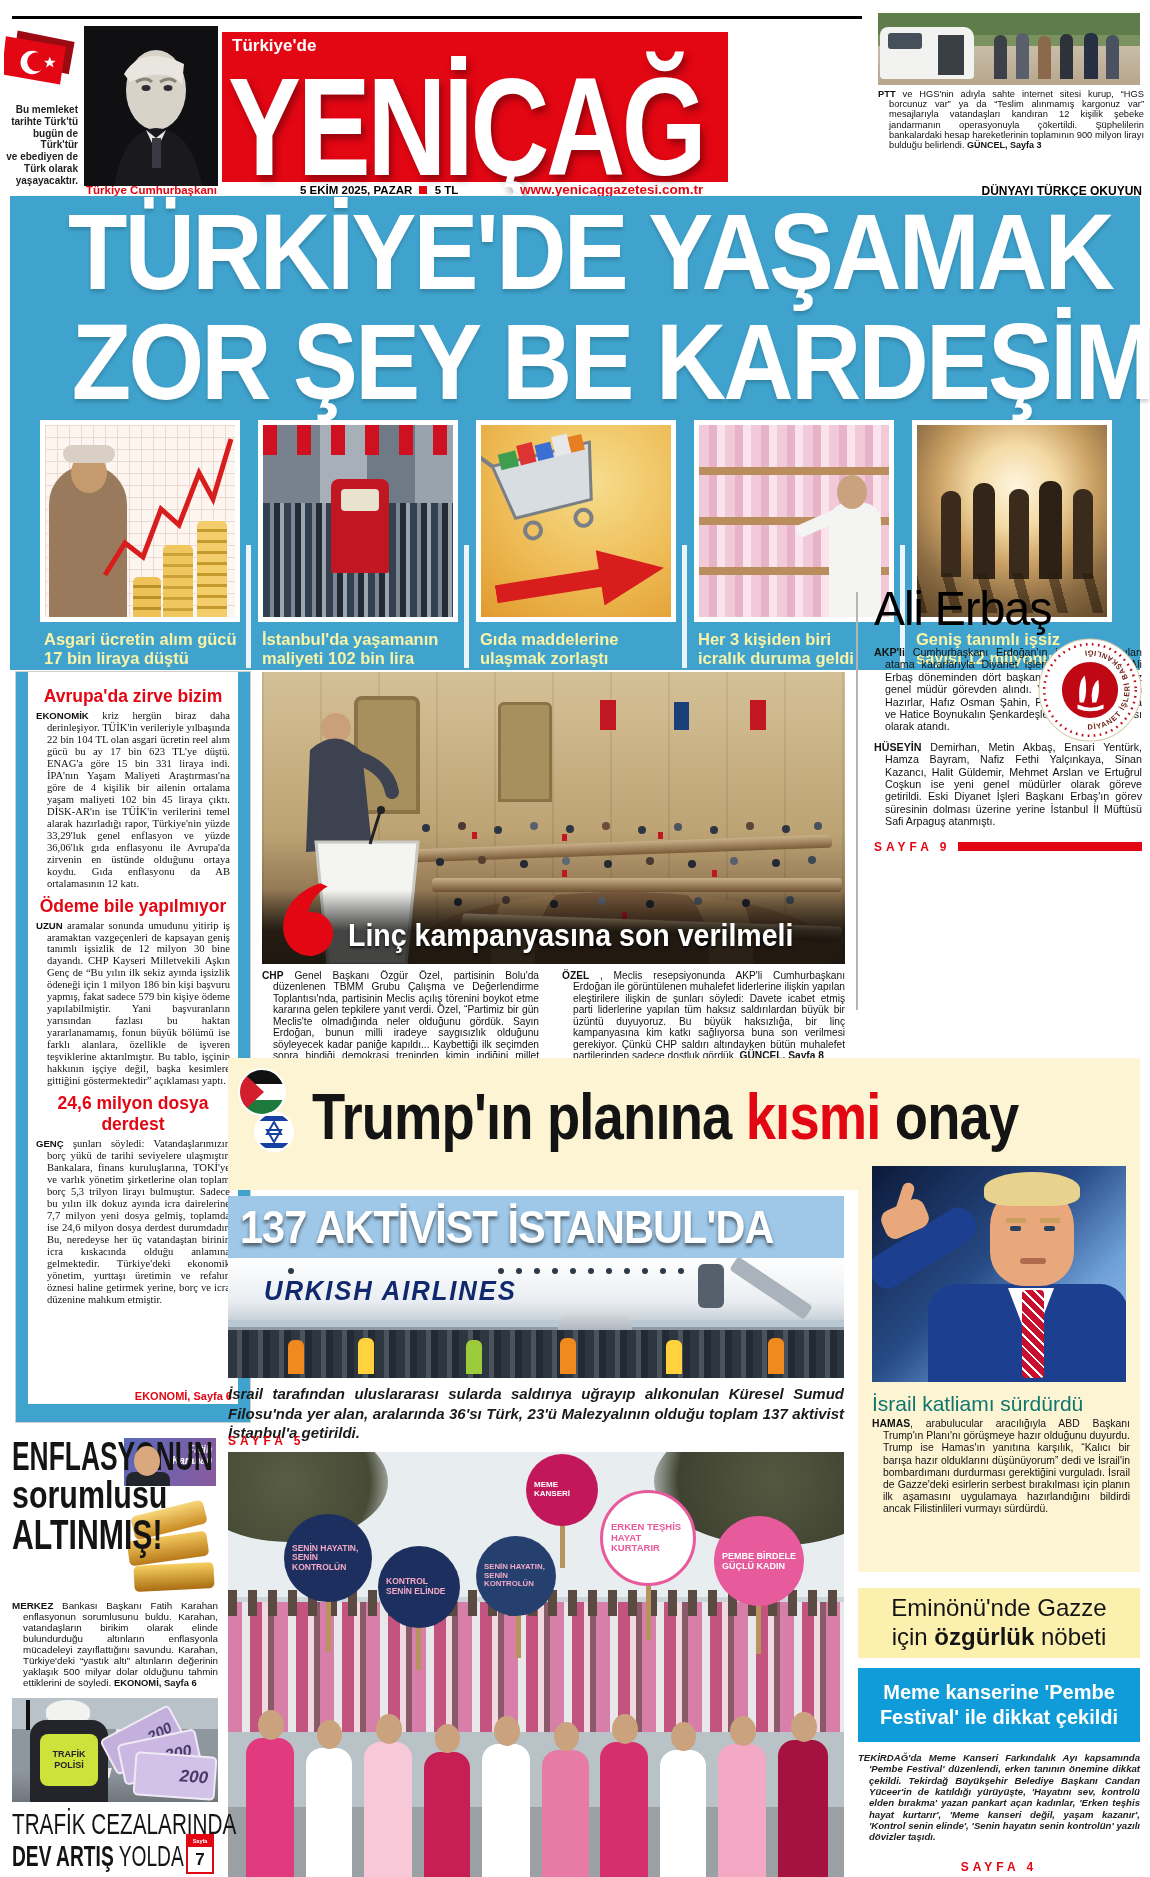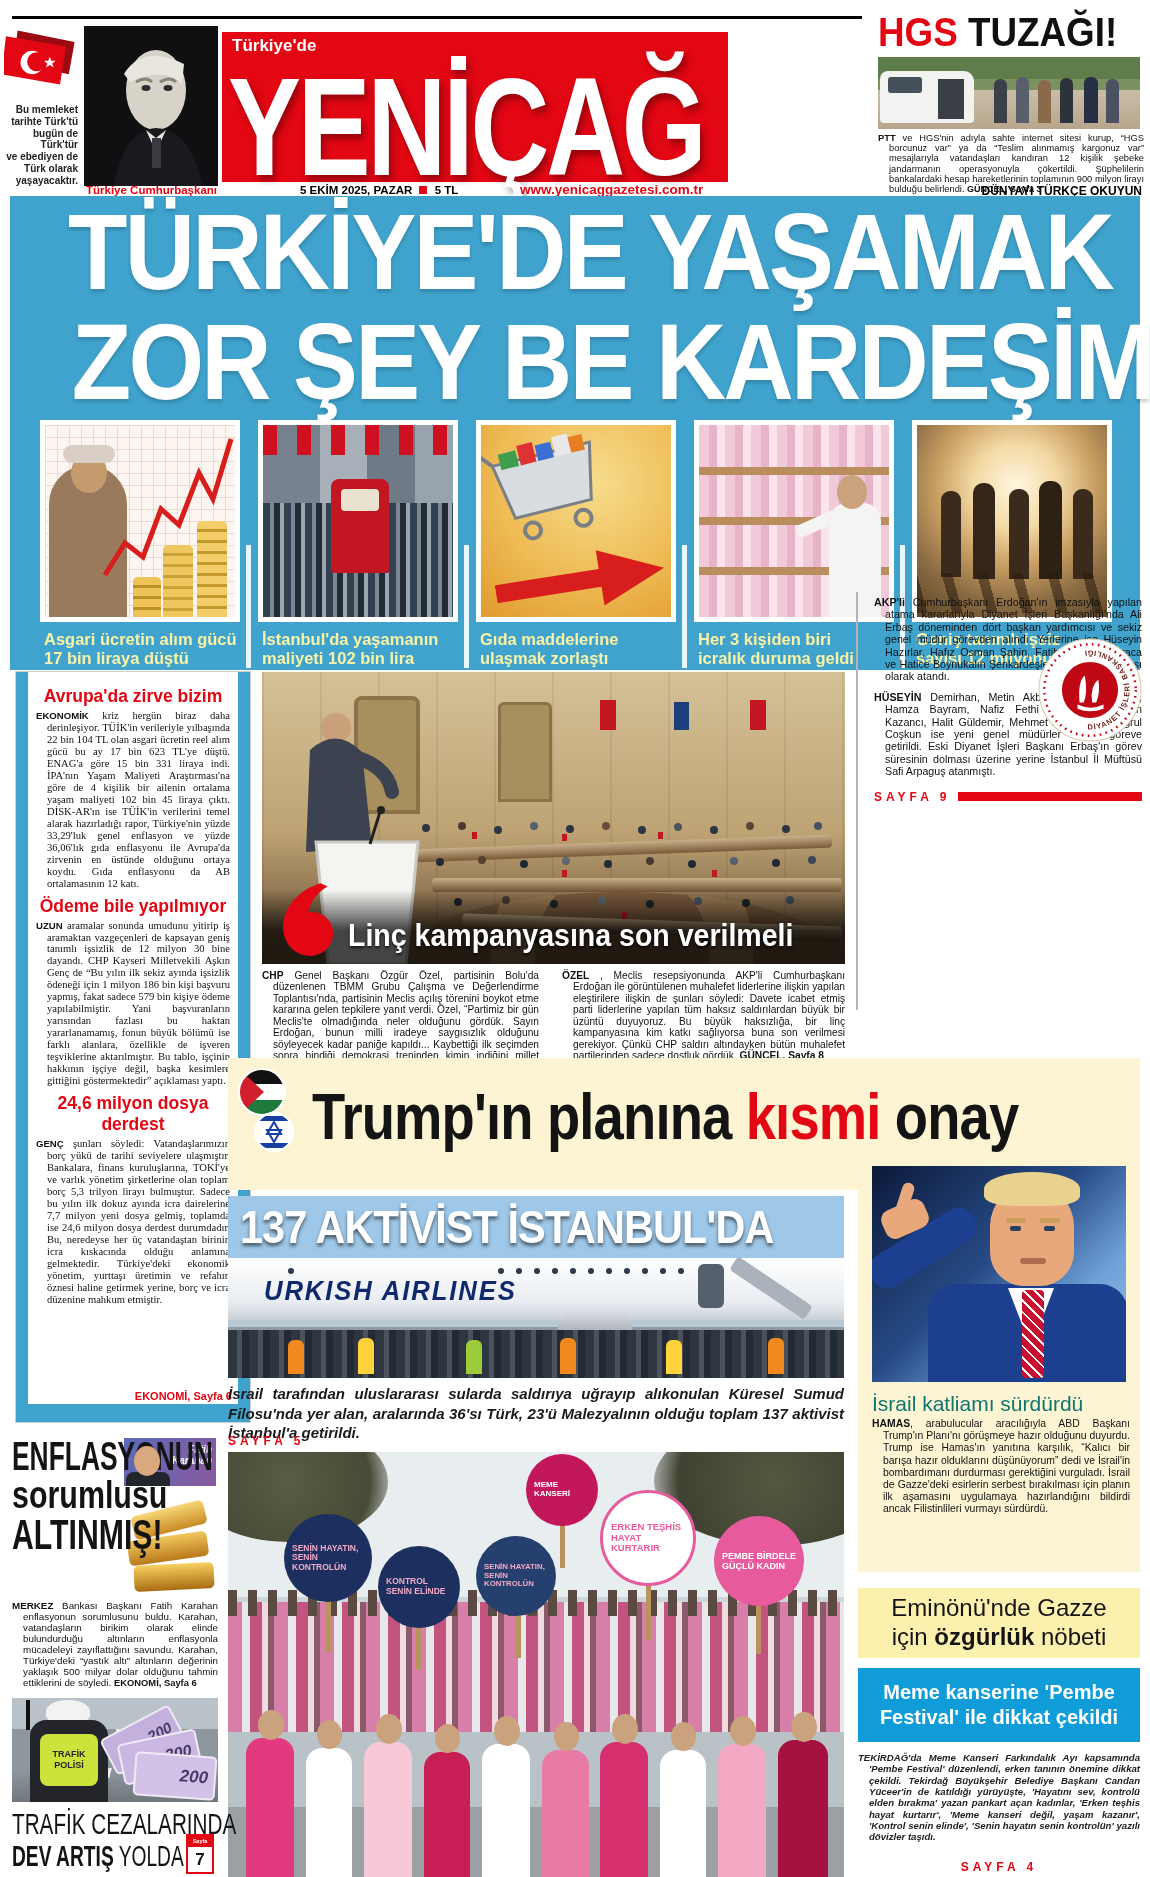--- a/index.html
+++ b/index.html
@@ -71,25 +71,20 @@
 <div class="abs" style="left:86px;top:184px;font-weight:bold;font-size:11.5px;color:#e30613">Türkiye Cumhurbaşkanı</div>
 <div class="abs" style="left:300px;top:184px;font-weight:bold;font-size:11.5px;color:#000">
   <span>5 EKİM 2025, PAZAR</span>
   <span style="display:inline-block;width:8px;height:8px;background:#e30613;margin:0 4px"></span>
   <span>5 TL</span>
 </div>
 <div class="abs" style="left:520px;top:182px;font-weight:bold;font-size:13.5px;color:#e30613">www.yenicaggazetesi.com.tr</div>
 <div class="abs" style="left:880px;top:184px;width:262px;text-align:right;font-weight:bold;font-size:12px;color:#000">DÜNYAYI TÜRKÇE OKUYUN</div>
 
 <div class="abs" style="left:878px;top:12px;width:266px">
-  <div style="height:44px">
-    <span class="cond" style="transform:scaleX(.92);font-weight:bold;font-size:40px;line-height:1">
-      <span class="red">HGS</span><span> TUZAĞI!</span>
-    </span>
-  </div>
   <div class="photo" style="position:relative;width:262px;height:72px;margin-top:1px;background:linear-gradient(#5f7c4b 0 30%,#7b9160 30% 46%,#c9bda8 46%,#b7a68c)">
     <div style="position:absolute;left:2px;top:14px;width:94px;height:52px;background:#f2f2f0;border-radius:8px 10px 4px 4px"></div>
     <div style="position:absolute;left:10px;top:20px;width:34px;height:16px;background:#46505a;border-radius:3px"></div>
     <div style="position:absolute;left:60px;top:22px;width:26px;height:40px;background:#3a3f46"></div>
     <div style="position:absolute;left:116px;top:22px;width:13px;height:44px;background:#3b4049;border-radius:6px 6px 0 0"></div>
     <div style="position:absolute;left:138px;top:20px;width:13px;height:46px;background:#59606b;border-radius:6px 6px 0 0"></div>
     <div style="position:absolute;left:160px;top:23px;width:13px;height:43px;background:#8a6a4a;border-radius:6px 6px 0 0"></div>
     <div style="position:absolute;left:182px;top:21px;width:13px;height:45px;background:#2e333b;border-radius:6px 6px 0 0"></div>
     <div style="position:absolute;left:206px;top:20px;width:14px;height:46px;background:#273042;border-radius:6px 6px 0 0"></div>
     <div style="position:absolute;left:228px;top:22px;width:13px;height:44px;background:#4a5160;border-radius:6px 6px 0 0"></div>
@@ -237,20 +232,21 @@
 <p class="abs just hang" style="left:262px;top:970px;width:277px;font-size:10.2px;line-height:1.12">
   <b class="lead" style="font-size:10.2px">CHP</b><span> Genel Başkanı Özgür Özel, partisinin Bolu'da düzenlenen TBMM Grubu Çalışma ve Değerlendirme Toplantısı'nda, partisinin Meclis açılış törenini boykot etme kararına gelen tepkilere yanıt verdi. Özel, “Partimiz bir gün Meclis'te olmadığında neler olduğunu gördük. Sayın Erdoğan, bunun milli iradeye saygısızlık olduğunu söyleyecek kadar paniğe kapıldı... Kaybettiği ilk seçimden sonra bindiği demokrasi treninden kimin indiğini millet görüyor” dedi.</span>
 </p>
 <p class="abs just hang" style="left:562px;top:970px;width:283px;font-size:10.2px;line-height:1.12">
   <b class="lead" style="font-size:10.2px">ÖZEL</b><span> , Meclis resepsiyonunda AKP'li Cumhurbaşkanı Erdoğan ile görüntülenen muhalefet liderlerine ilişkin yapılan eleştirilere ilişkin de şunları söyledi: Davete icabet etmiş parti liderlerine yapılan tüm haksız saldırılardan büyük bir üzüntü duyuyoruz. Bu büyük haksızlığa, bir linç kampanyasına kim katkı sağlıyorsa buna son verilmesi gerekiyor. Çünkü CHP saldırı altındayken bütün muhalefet partilerinden sadece dostluk gördük. </span><b>GÜNCEL, Sayfa 8</b>
 </p>
 
 <div class="abs" style="left:856px;top:592px;width:2px;height:418px;background:#b5b5b5"></div>
 
 <div class="abs" style="left:874px;top:584px;width:268px">
+  <div><span class="cond" style="transform:scaleX(.97);font-size:48px;line-height:1.04;letter-spacing:-1px;color:#000">Ali Erbaş</span></div>
   <p class="just hang" style="margin-top:12px;font-size:10.7px;line-height:1.16">
     <b class="lead">AKP'li</b><span> Cumhurbaşkanı Erdoğan'ın imzasıyla yapılan atama kararlarıyla Diyanet İşleri Başkanlığı'nda Ali Erbaş döneminden dört başkan yardımcısı ve sekiz genel müdür görevden alındı. Yerlerine ise Hüseyin Hazırlar, Hafız Osman Şahin, Fatih Mehmet Karaca ve Hatice Boynukalın Şenkardeşler başkan yardımcısı olarak atandı.</span>
   </p>
   <p class="just hang" style="margin-top:8px;font-size:10.7px;line-height:1.16">
     <b class="lead">HÜSEYİN</b><span> Demirhan, Metin Akbaş, Ensari Yentürk, Hamza Bayram, Nafiz Fethi Yalçınkaya, Sinan Kazancı, Halit Güldemir, Mehmet Arslan ve Ertuğrul Coşkun ise yeni genel müdürler olarak göreve getirildi. Eski Diyanet İşleri Başkanı Erbaş'ın görev süresinin dolması üzerine yerine İstanbul İl Müftüsü Safi Arpaguş atanmıştı.</span>
   </p>
   <div style="display:flex;align-items:center;margin-top:12px">
     <span class="pagecap">SAYFA 9</span>
     <span style="flex:1;height:9px;background:#e30613;margin-left:8px"></span>
   </div>

